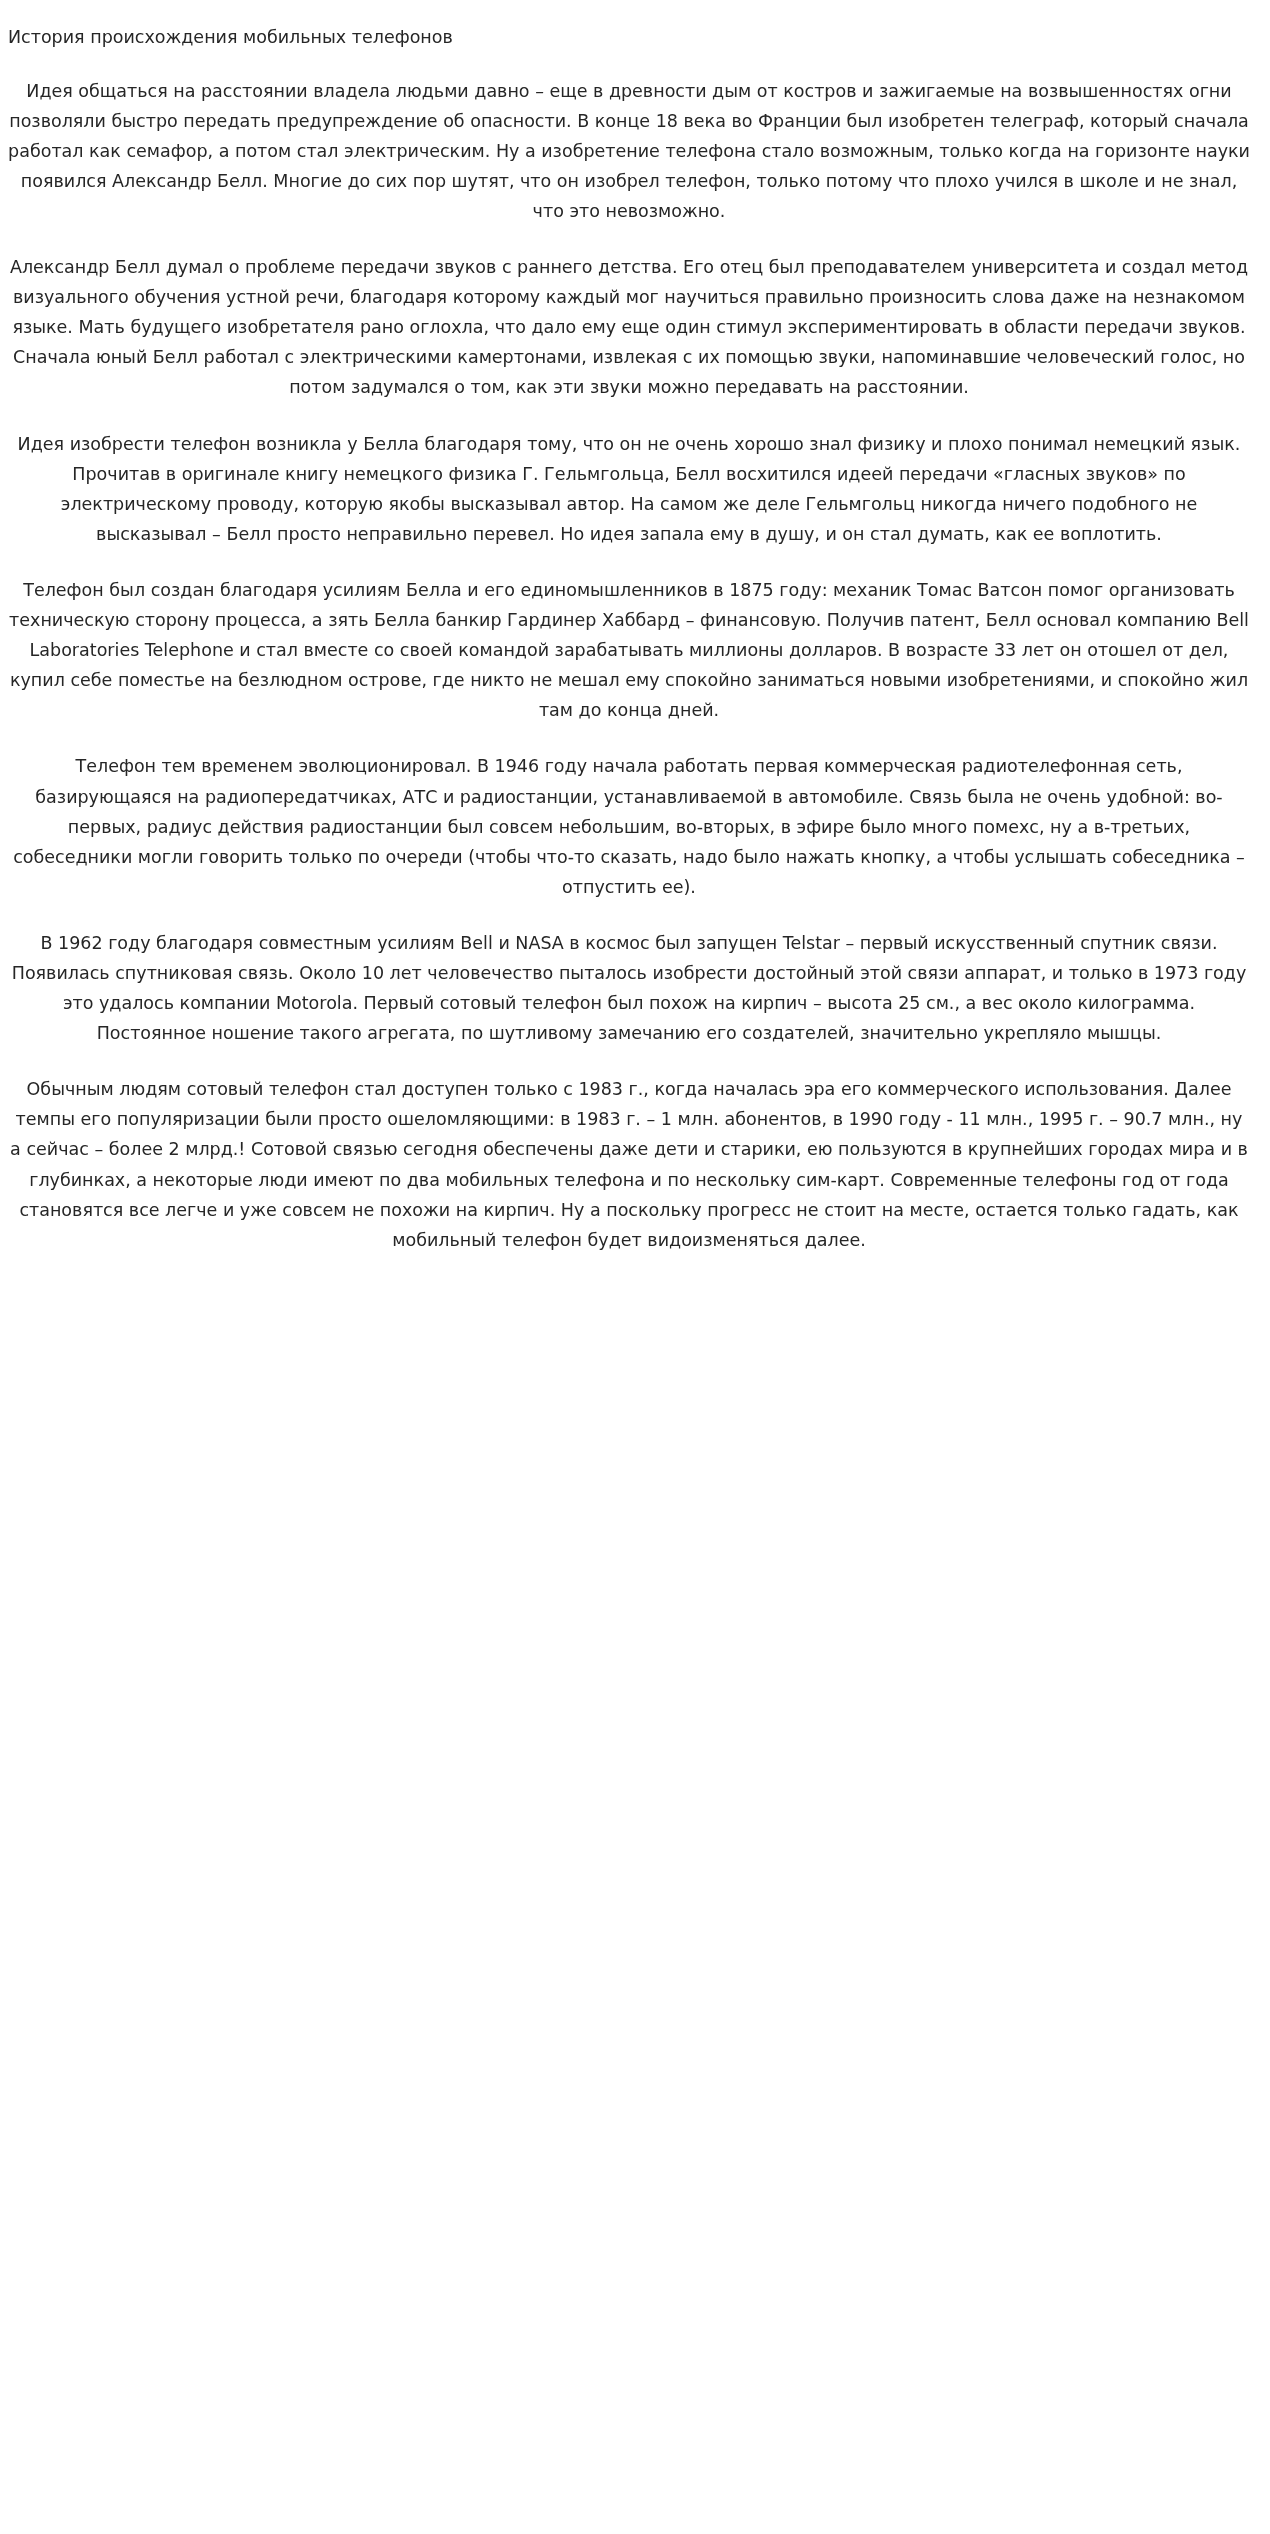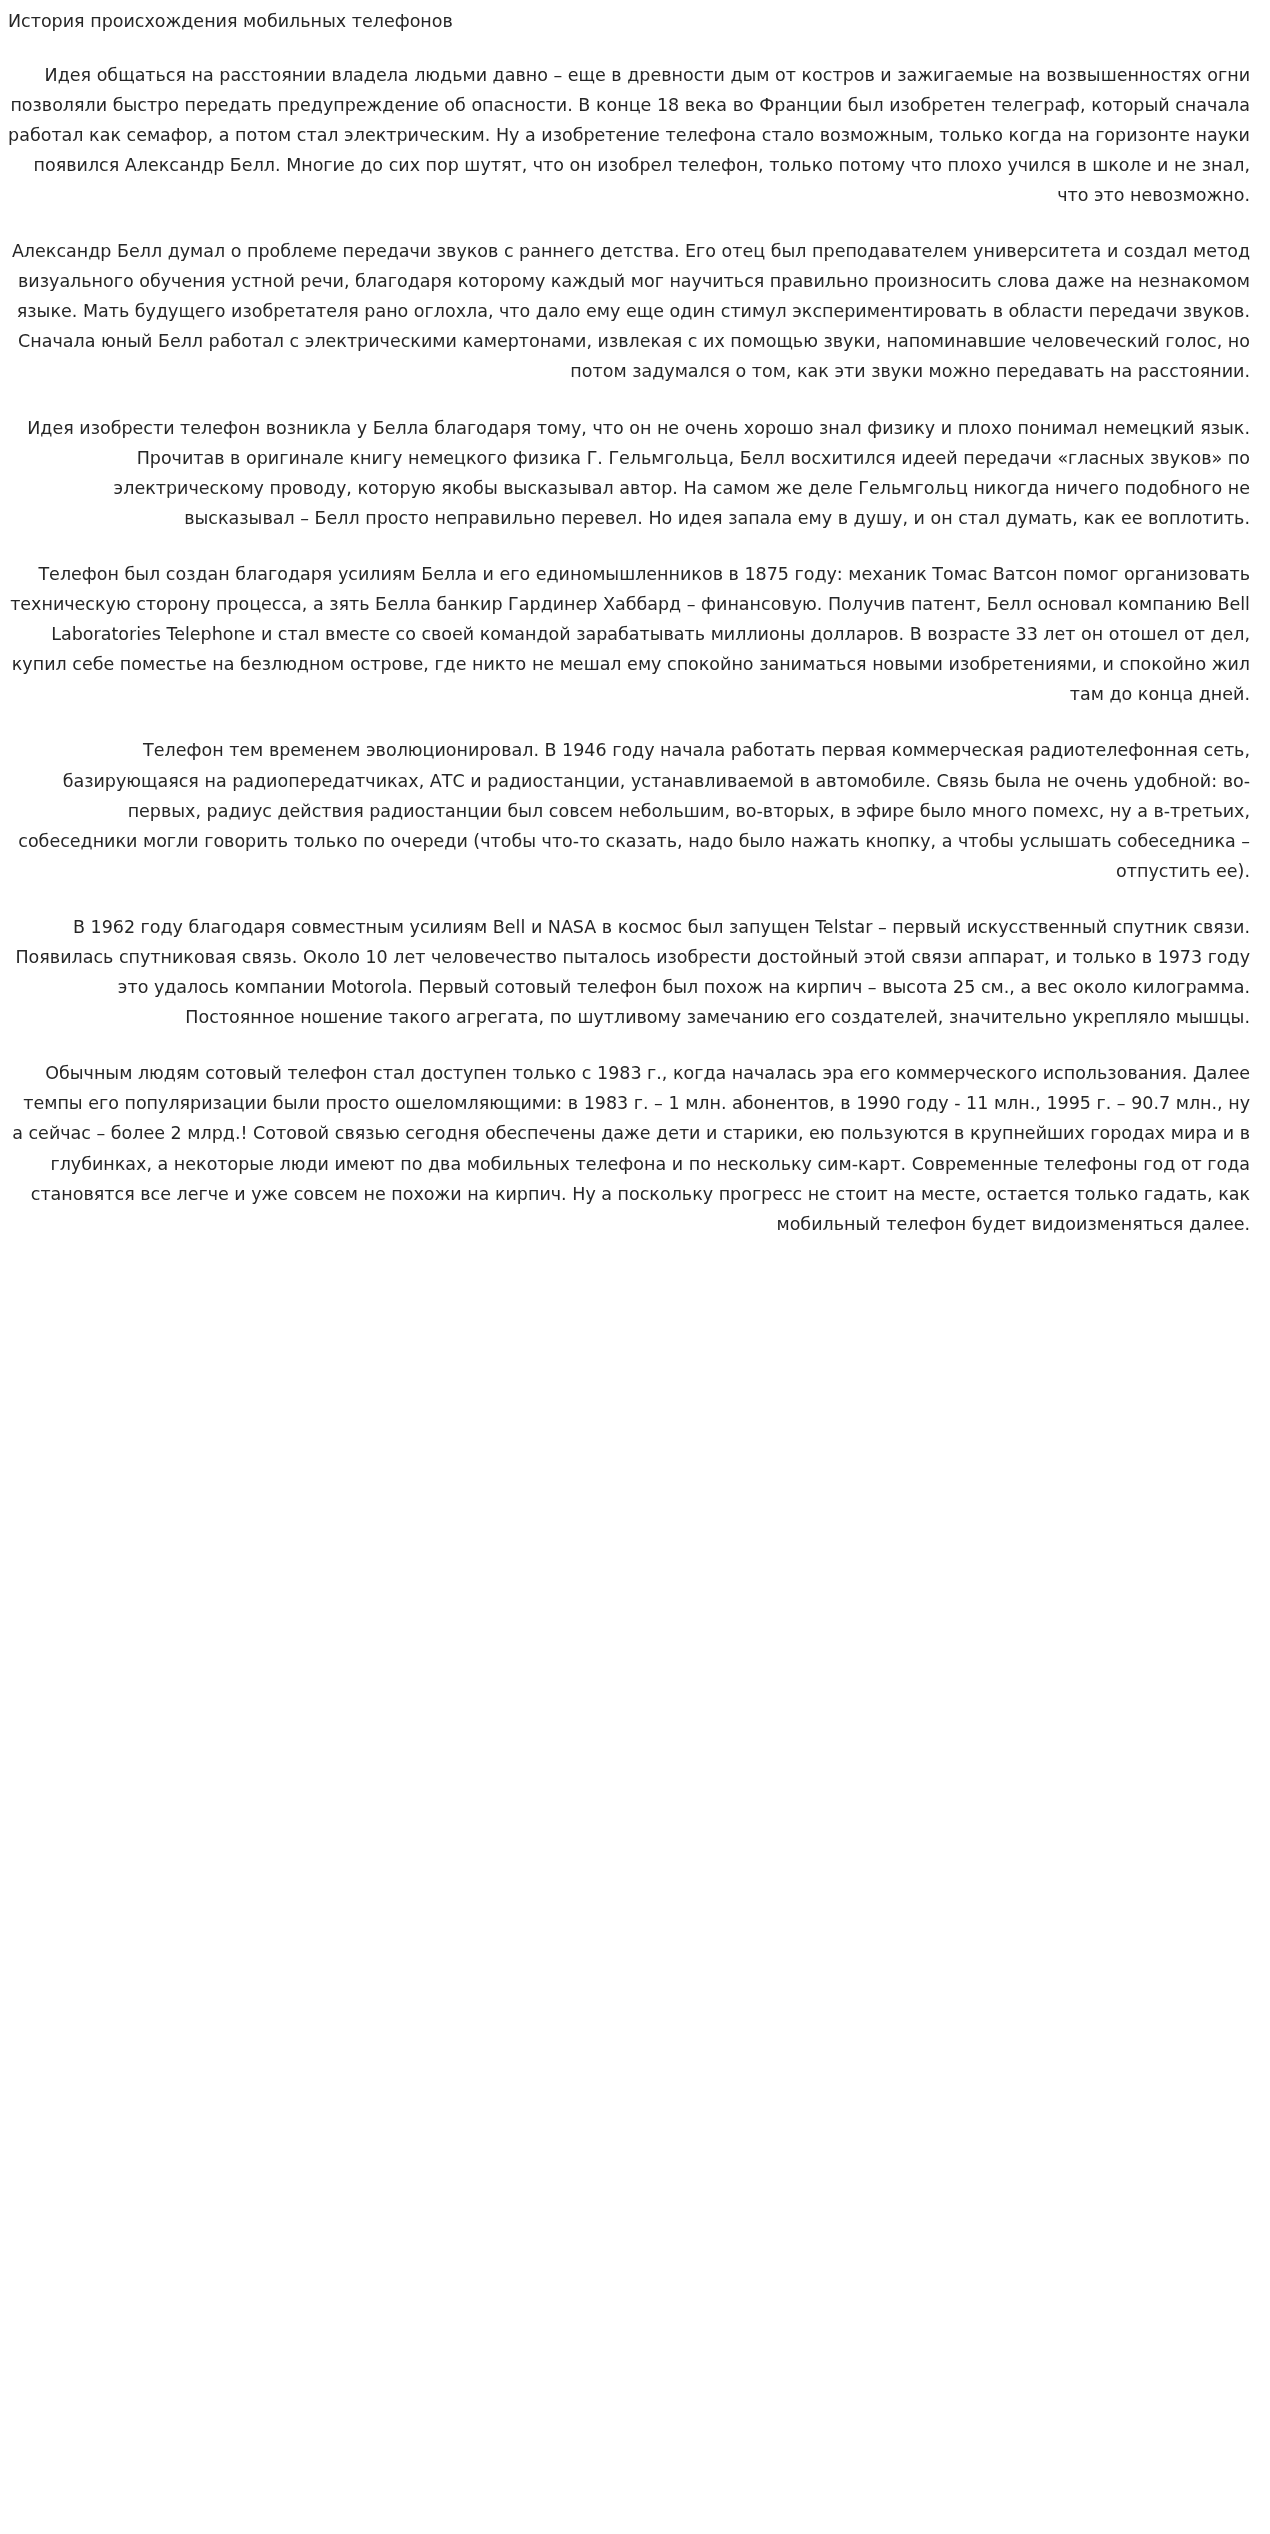--- a/index.html
+++ b/index.html
@@ -10,38 +10,38 @@
   body {
     width: 1270px;
     min-height: 2534px;
     font-family: "DejaVu Sans", "Liberation Sans", sans-serif;
     color: #262626;
     -webkit-font-smoothing: antialiased;
   }
   .page {
     width: 1270px;
     box-sizing: border-box;
-    padding: 10px 20px 24px 8px;
+    padding: 26px 20px 24px 8px;
   }
   .doc-title {
     font-size: 17.5px;
     line-height: 1.35;
     color: #262626;
     margin: 0 0 26px 0;
     font-weight: 400;
   }
   .doc-body {
     font-size: 17.5px;
     line-height: 1.72;
     color: #262626;
   }
   .doc-body p {
     margin: 0 0 26px 0;
     font-weight: 400;
-    text-align: right;
+    text-align: center;
   }
   .doc-body p:last-child {
     margin-bottom: 16px;
   }
 </style>
 </head>
 <body>
 
 <div class="page">
 

